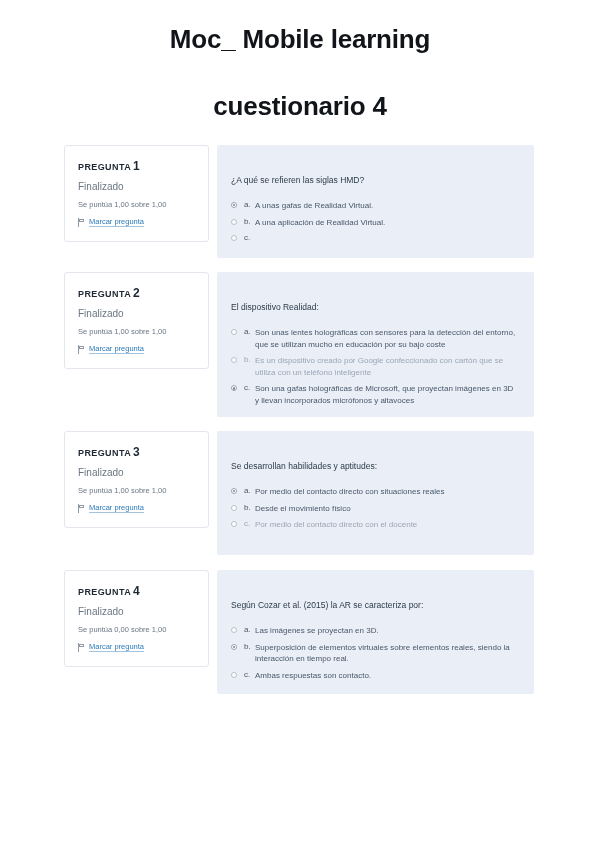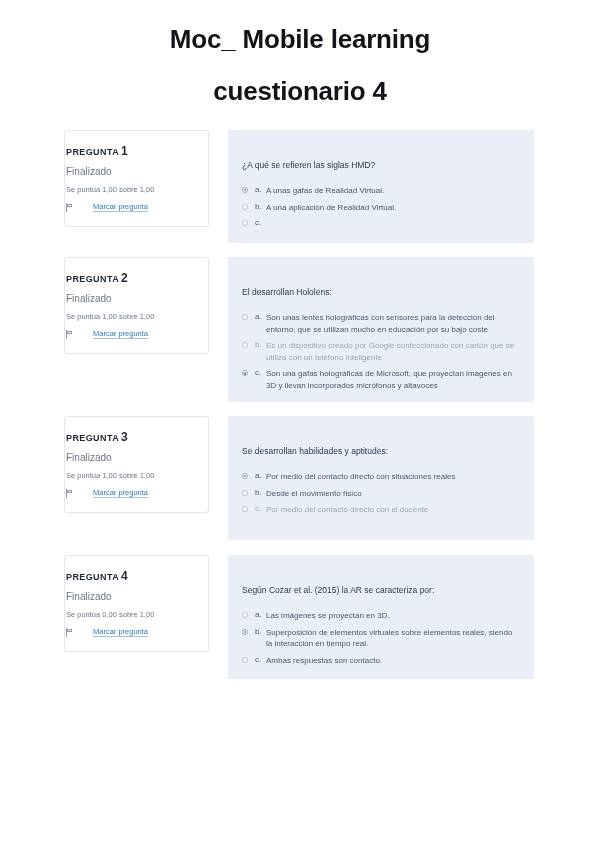--- a/index.html
+++ b/index.html
@@ -28,21 +28,21 @@
     padding-top: 26px;
     text-align: center;
   }
   .title-line {
     font-size: 26px;
     font-weight: bold;
     color: #111418;
     letter-spacing: -0.2px;
     line-height: 1.0;
   }
-  .title-line.first { margin-bottom: 26px; text-align: center; }
+  .title-line.first { margin-bottom: 41px; text-align: center; }
 
   
   .qlist {
     margin-top: 26px;
     padding-left: 64px;
     padding-right: 66px;
   }
   .qrow {
     display: flex;
     align-items: flex-start;
@@ -50,22 +50,22 @@
   }
 
   
   .qinfo {
     width: 145px;
     min-width: 145px;
     box-sizing: border-box;
     background: #ffffff;
     border: 1px solid #e3e6ec;
     border-radius: 3px;
-    padding: 13px 12px 14px 1px;
-    margin-right: 19px;
+    padding: 13px 12px 14px 13px;
+    margin-right: 8px;
   }
   .qinfo-title {
     font-size: 9px;
     font-weight: bold;
     letter-spacing: 0.4px;
     color: #1d2733;
     margin-bottom: 8px;
     white-space: nowrap;
   }
   .qinfo-title .qnum {
@@ -78,21 +78,21 @@
     margin-bottom: 8px;
   }
   .qinfo-marks {
     font-size: 7.5px;
     color: #6a7683;
     margin-bottom: 9px;
   }
   .qinfo-flagrow {
     display: flex;
     align-items: flex-end;
-    gap: 20px;
+    gap: 4px;
   }
   .flag-icon {
     width: 7px;
     height: 9px;
     display: inline-block;
     position: relative;
     flex: 0 0 auto;
   }
   .flag-icon::before {
     content: "";
@@ -240,21 +240,21 @@
           <span>PREGUNTA</span><span class="qnum">2</span>
         </div>
         <div class="qinfo-state">Finalizado</div>
         <div class="qinfo-marks">Se puntúa 1,00 sobre 1,00</div>
         <div class="qinfo-flagrow">
           <span class="flag-icon"></span>
           <span class="flag-link">Marcar pregunta</span>
         </div>
       </div>
       <div class="qpanel h2">
-        <div class="qtext">El desarrollan Hololens:</div>
+        <div class="qtext">El dispositivo Realidad:</div>
         <div class="answers">
           <div class="answer">
             <span class="radio"></span>
             <span class="ans-letter">a.</span>
             <span class="ans-text">Son unas lentes holográficas con sensores para la detección del entorno, que se utilizan mucho en educación por su bajo coste</span>
           </div>
           <div class="answer faded">
             <span class="radio"></span>
             <span class="ans-letter">b.</span>
             <span class="ans-text">Es un dispositivo creado por Google confeccionado con cartón que se utiliza con un teléfono inteligente</span>

